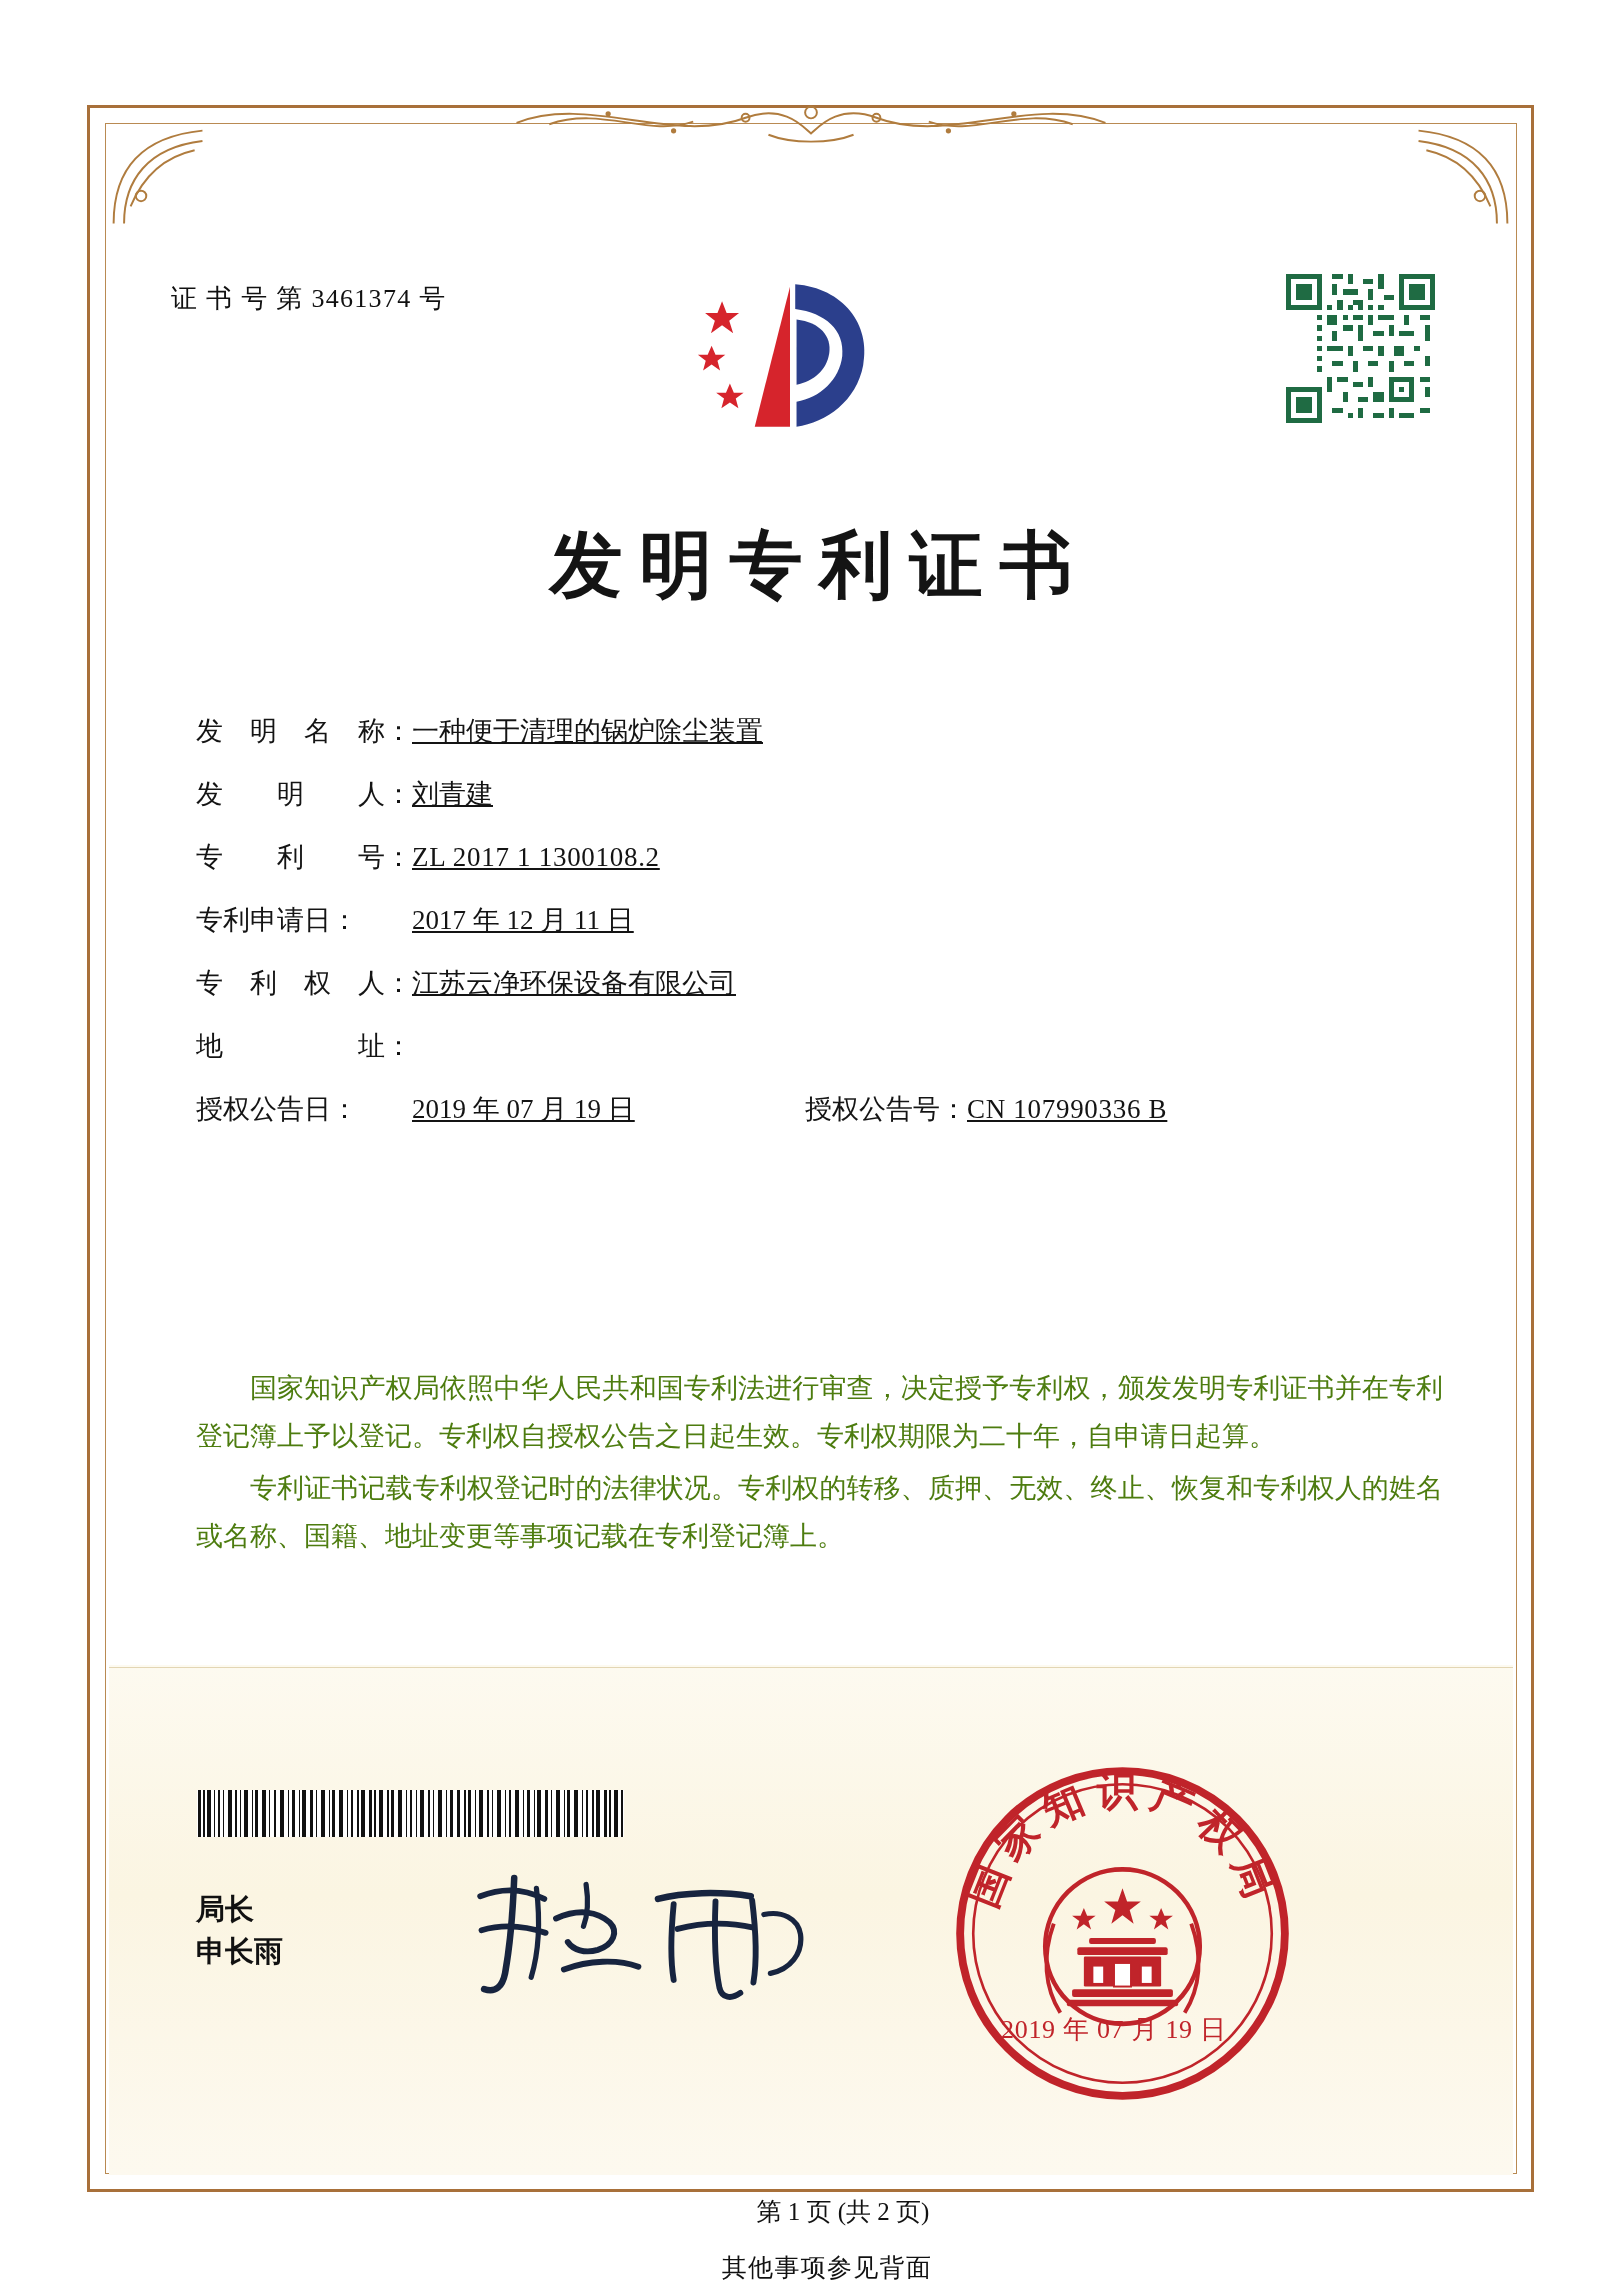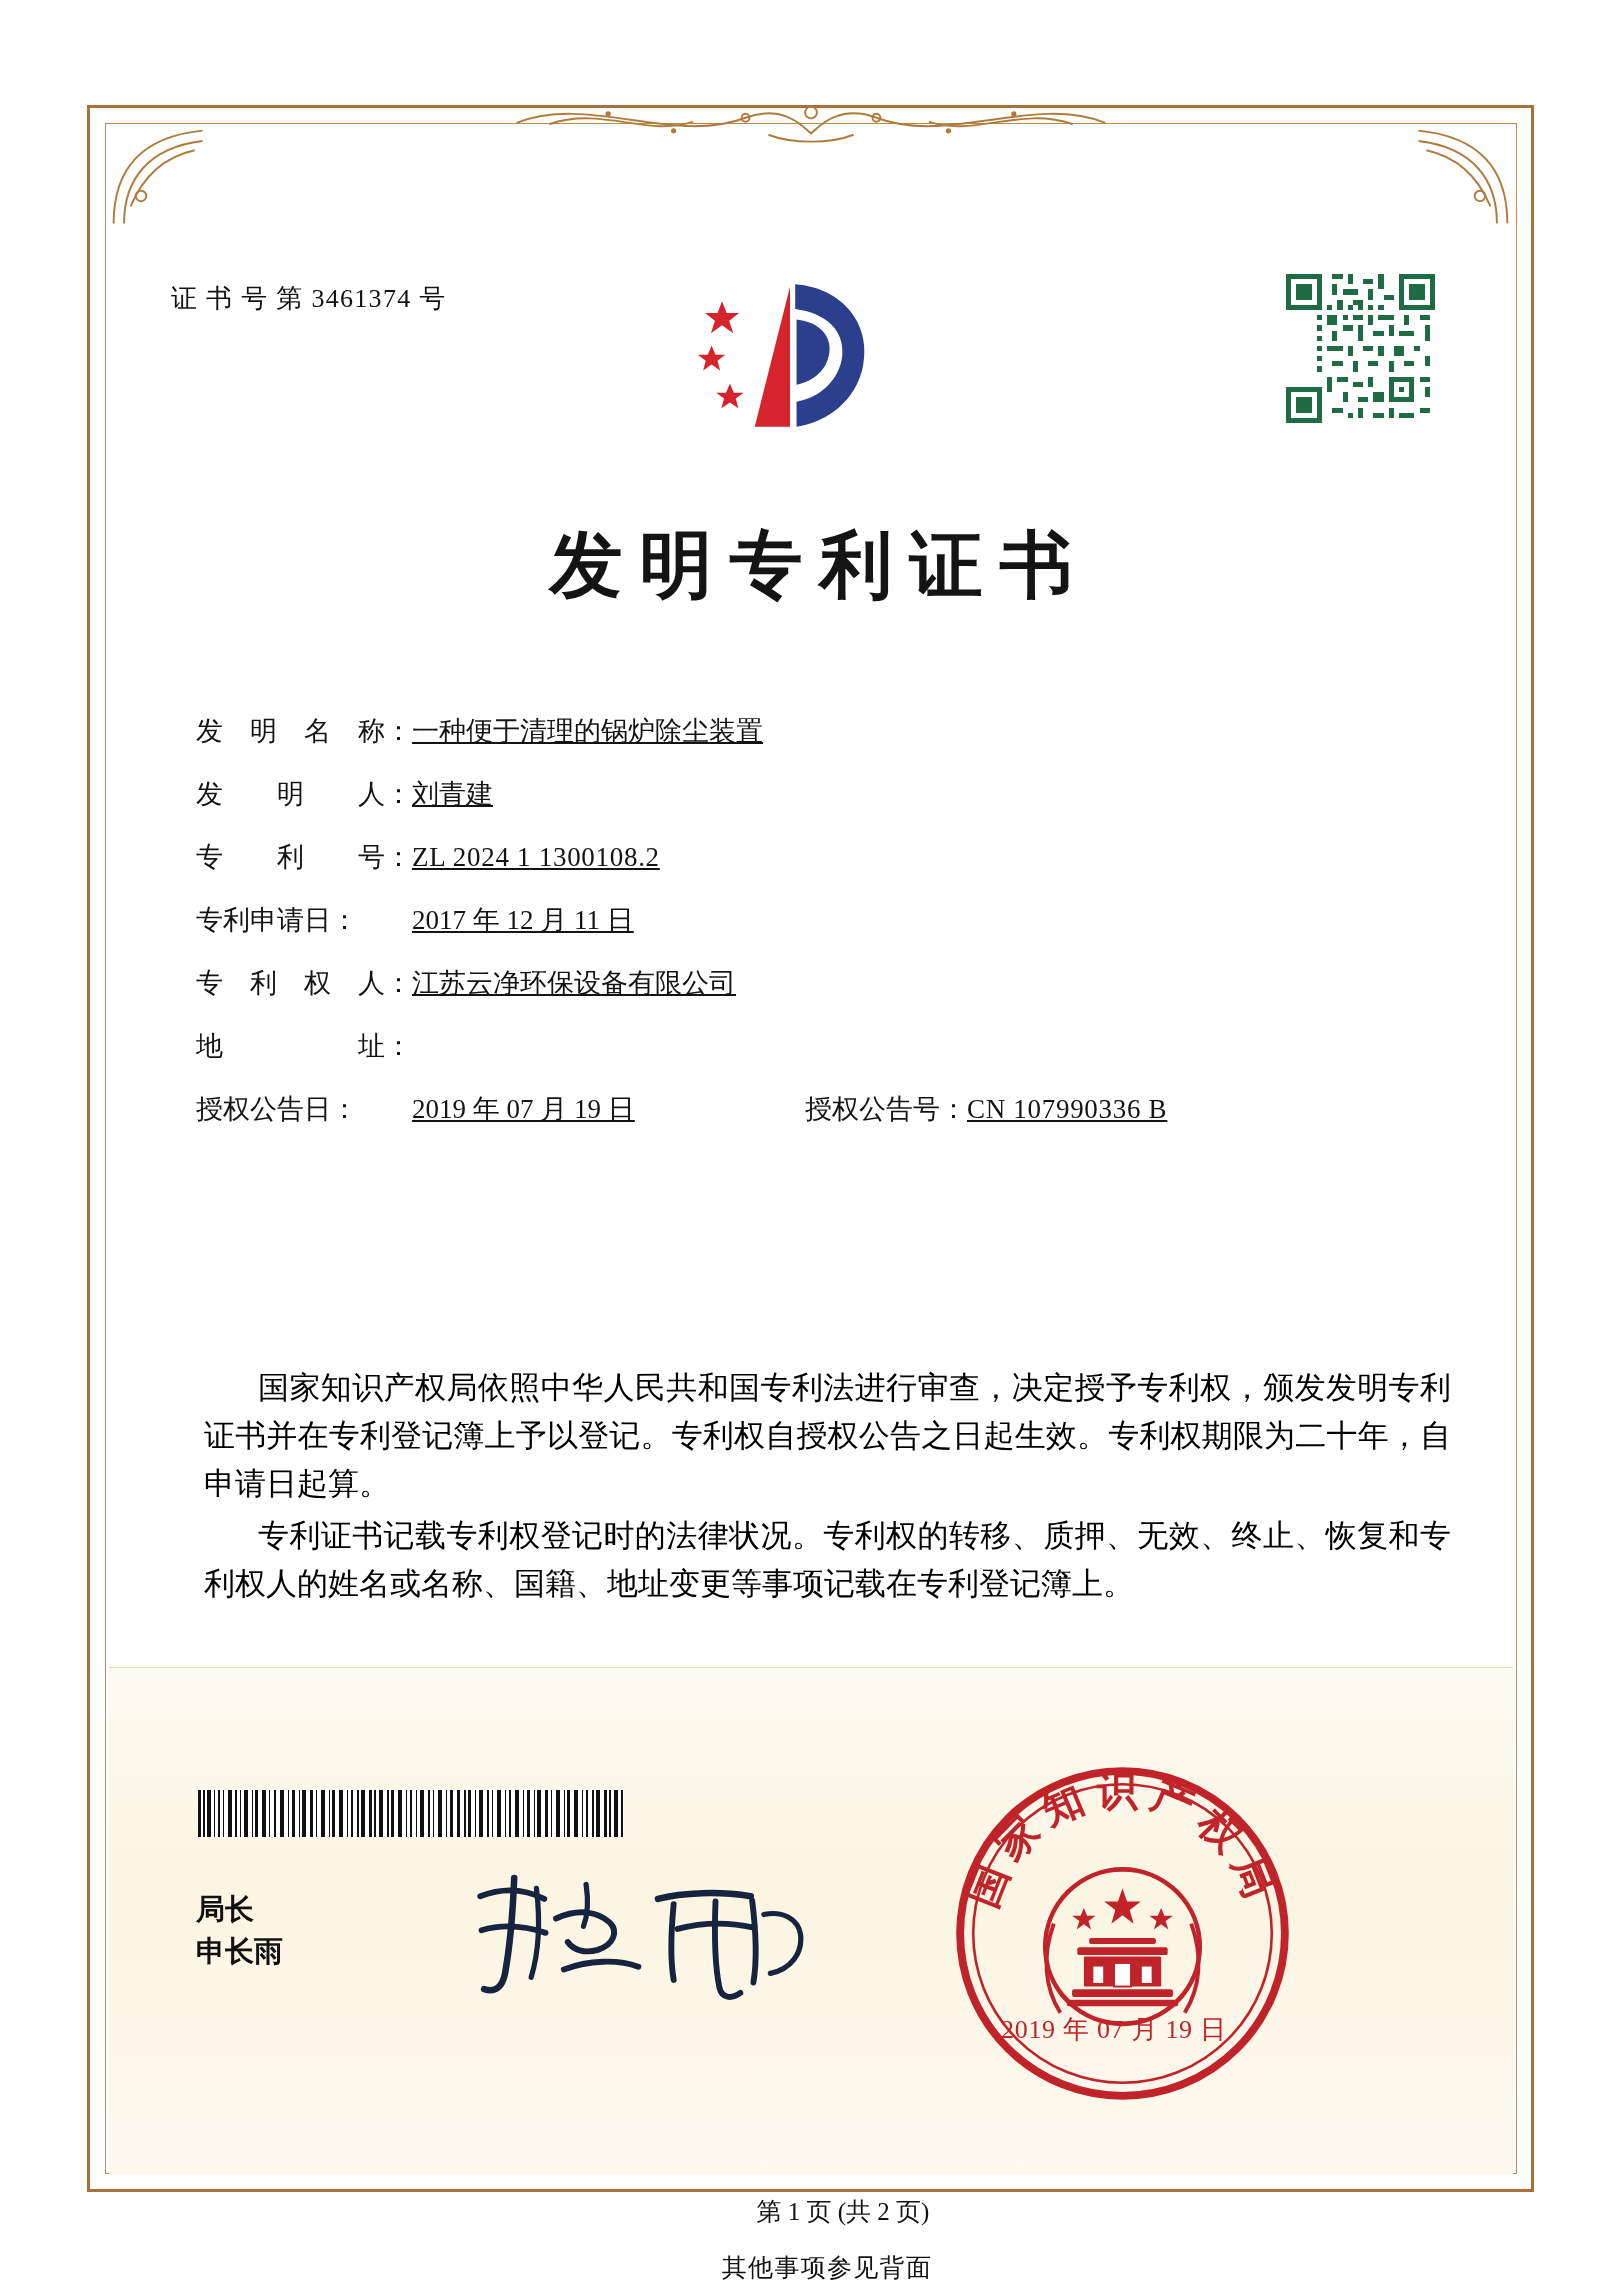--- a/index.html
+++ b/index.html
@@ -137,25 +137,25 @@
     letter-spacing: 0.7px;
   }
   .second-label {
     position: absolute;
     left: 609px; top: 0;
   }
 
   
   .paras {
     position: absolute;
-    left: 204px; top: 1364px;
+    left: 196px; top: 1364px;
     width: 1247px;
-    font-size: 31px;
+    font-size: 27px;
     line-height: 48px;
-    color: #000000;
+    color: #4d7c0f;
     text-align: justify;
   }
   .para { text-indent: 54px; margin: 0 0 3.9px 0; }
 
   
   .barcode {
     position: absolute;
     left: 196px; top: 1790px;
     width: 429px; height: 47px;
   }
@@ -437,21 +437,21 @@
         <span>明</span>
         <span>人：</span>
       </span><span class="field-value">刘青建</span>
     </div>
 
     <div class="field-row">
       <span class="field-label spread">
         <span>专</span>
         <span>利</span>
         <span>号：</span>
-      </span><span class="field-value mono">ZL 2024 1 1300108.2</span>
+      </span><span class="field-value mono">ZL 2017 1 1300108.2</span>
     </div>
 
     <div class="field-row">
       <span class="field-label">专利申请日：</span><span class="field-value">2017 年 12 月 11 日</span>
     </div>
 
     <div class="field-row">
       <span class="field-label spread">
         <span>专</span>
         <span>利</span>

